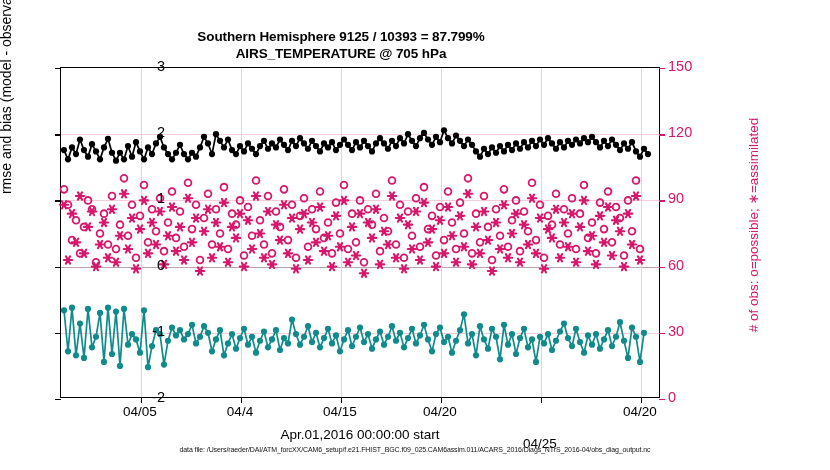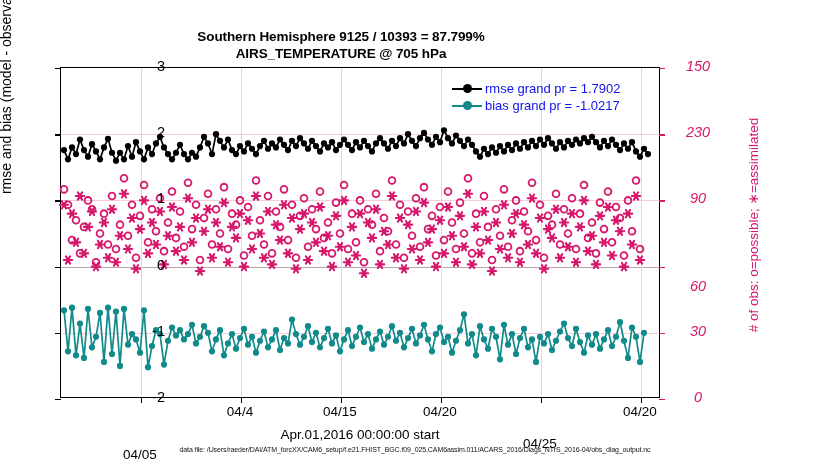--- a/index.html
+++ b/index.html
@@ -18,22 +18,22 @@
   .gridline.zero{background:#b9a3ad;}
   .vgrid{position:absolute;top:0;height:100%;width:1px;background:#d9d9d9;}
 
   
   .tick-l{position:absolute;left:-6px;width:6px;height:1.4px;background:#000;}
   .tick-r{position:absolute;right:-6px;width:6px;height:1.4px;background:#d6176b;}
   .tick-b{position:absolute;bottom:-6px;width:1.4px;height:6px;background:#000;}
 
   .ylab-l{position:absolute;right:665px;font-size:14.5px;color:#000;text-align:right;
      width:60px;transform:translateY(-9px);}
-  .ylab-r{position:absolute;left:668px;font-size:14.5px;color:#d6176b;text-align:center;
-     width:60px;transform:translateY(-9px);font-style:italic;}
+  .ylab-r{position:absolute;left:668px;font-size:14.5px;color:#d6176b;text-align:left;
+     width:60px;transform:translateY(-9px);}
   .xlab{position:absolute;top:404px;font-size:13.5px;color:#000;text-align:center;
      width:80px;transform:translateX(-40px);}
 
   #ytitle-left{position:absolute;left:-2px;top:232px;width:300px;
      font-size:14px;color:#000;transform:rotate(-90deg);transform-origin:0 0;
      text-align:center;white-space:nowrap;}
   #ytitle-right{position:absolute;left:745px;top:385px;width:320px;
      font-size:13.5px;color:#d6176b;transform:rotate(-90deg);transform-origin:0 0;
      text-align:center;white-space:nowrap;}
 
@@ -693,49 +693,33 @@
       <div class="ylab-l" style="top: 398px;">-2</div>
       <div class="ylab-l" style="top: 331.8px;">-1</div>
       <div class="ylab-l" style="top: 265.6px;">0</div>
       <div class="ylab-l" style="top: 199.4px;">1</div>
       <div class="ylab-l" style="top: 133.2px;">2</div>
       <div class="ylab-l" style="top: 67px;">3</div>
     </div>
   <div id="labels-right">
       <div class="ylab-r" style="top: 398px;">0</div>
       <div class="ylab-r" style="top: 331.8px;">30</div>
-      <div class="ylab-r" style="top: 265.6px; margin-top: 21px;">60</div>
+      <div class="ylab-r" style="top: 265.6px;">60</div>
       <div class="ylab-r" style="top: 199.4px;">90</div>
-      <div class="ylab-r" style="top: 133.2px;">230</div>
+      <div class="ylab-r" style="top: 133.2px;">120</div>
       <div class="ylab-r" style="top: 67px;">150</div>
     </div>
   <div id="labels-bottom">
-      <div class="xlab" style="left: 140px; margin-top: 43px;">04/05</div>
+      <div class="xlab" style="left: 140px;">04/05</div>
       <div class="xlab" style="left: 240px;">04/4</div>
       <div class="xlab" style="left: 340px;">04/15</div>
       <div class="xlab" style="left: 440px;">04/20</div>
       <div class="xlab" style="left: 540px; margin-top: 32px;">04/25</div>
       <div class="xlab" style="left: 640px;">04/20</div>
     </div>
 
   <div id="ytitle-left">rmse and bias (model - observation)</div>
   <div id="ytitle-right"># of obs: o=possible; ∗=assimilated</div>
   <div id="xtitle">Apr.01,2016 00:00:00 start</div>
   <div id="datafile">data file: /Users/raeder/DAI/ATM_forcXX/CAM6_setup/f.e21.FHIST_BGC.f09_025.CAM6assim.011/ACARS_2016/Diags_NTrS_2016-04/obs_diag_output.nc</div>
 
-  <div id="legend">
-      <div class="leg-row">
-        <span class="leg-sym">
-          <i style="background: rgb(0, 0, 0);"></i>
-          <b style="background: rgb(0, 0, 0);"></b>
-        </span>
-        <span class="leg-txt" style="color: rgb(17, 17, 238);">rmse grand pr = 1.7902</span>
-      </div>
-      <div class="leg-row">
-        <span class="leg-sym">
-          <i style="background: rgb(16, 138, 138);"></i>
-          <b style="background: rgb(16, 138, 138);"></b>
-        </span>
-        <span class="leg-txt" style="color: rgb(17, 17, 238);">bias grand pr = -1.0217</span>
-      </div>
-    </div>
 
 </div>
 
 </body></html>

